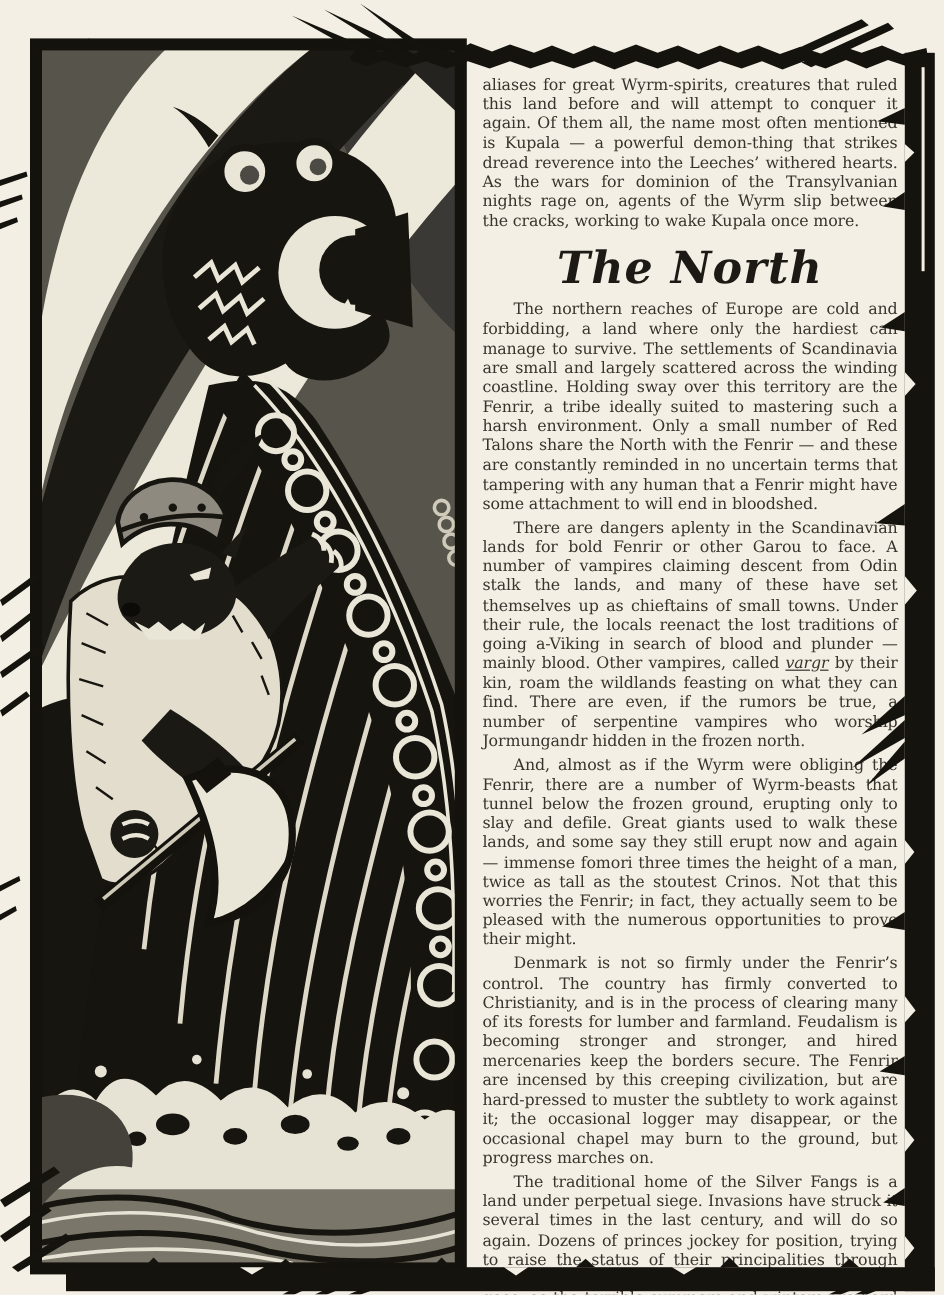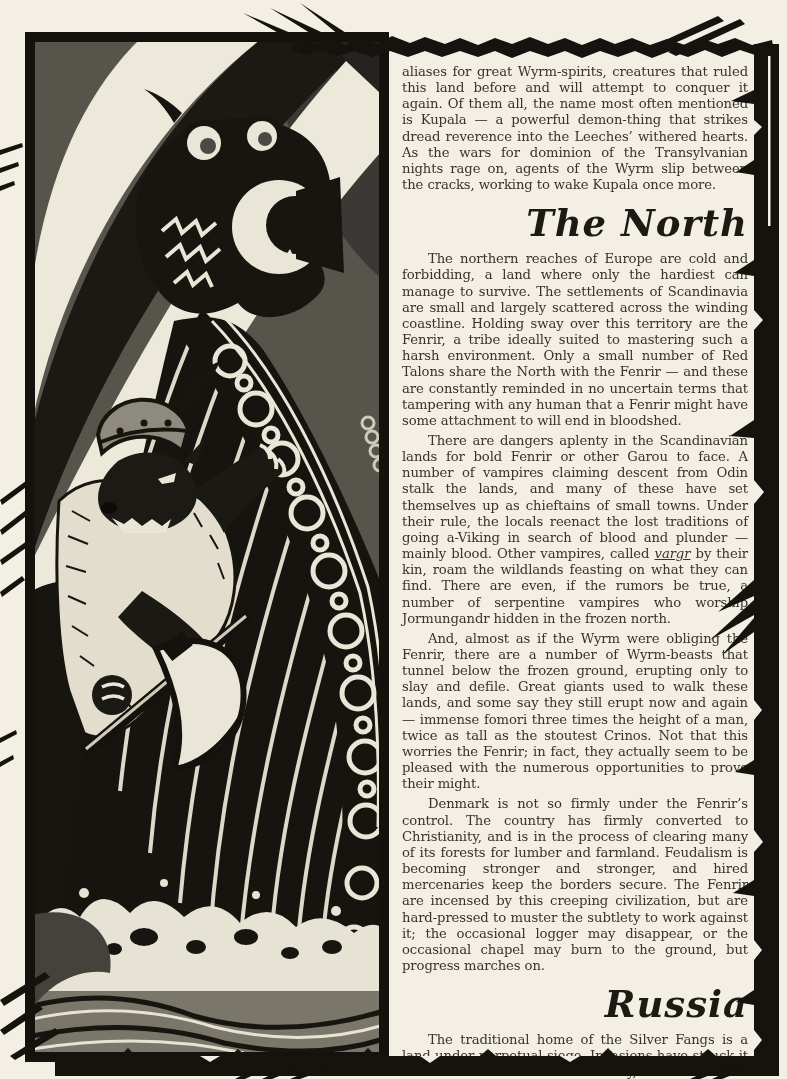--- a/index.html
+++ b/index.html
@@ -6,21 +6,21 @@
   .page{position:relative;width:787px;height:1079px;background:#f3efe4;overflow:hidden;
         font-family:"DejaVu Serif",serif;}
   .torn{position:absolute;left:0;top:0;pointer-events:none;}
   .illustration{position:absolute;left:24px;top:31px;width:366px;height:1032px;}
   .illustration svg{display:block;width:100%;height:100%;}
   .text-col{position:absolute;left:402px;top:64px;width:346px;color:#38332c;
             font-size:13.2px;line-height:16.15px;text-align:justify;letter-spacing:-0.1px;}
   .text-col p{margin:0 0 4px 0;text-indent:26px;}
   .text-col p.cont{text-indent:0;}
   .text-col h1{font-size:37px;line-height:42px;margin:9px 0 7px 0;font-style:italic;
-               font-weight:bold;color:#1d1a15;letter-spacing:1px;text-align:right;text-indent:0;}
+               font-weight:bold;color:#1d1a15;letter-spacing:1px;text-align:center;text-indent:0;}
   .text-col em{font-style:italic;text-decoration:underline;}
 </style>
 </head>
 <body>
 
 <div class="page">
 
   <div class="illustration">
     <svg viewBox="0 0 366 1032">
 
@@ -193,21 +193,20 @@
     </svg>
   </div>
 
   <div class="text-col">
     <p class="cont">aliases for great Wyrm-spirits, creatures that ruled this land before and will attempt to conquer it again. Of them all, the name most often mentioned is Kupala — a powerful demon-thing that strikes dread reverence into the Leeches’ withered hearts. As the wars for dominion of the Transylvanian nights rage on, agents of the Wyrm slip between the cracks, working to wake Kupala once more.</p>
     <h1>The North</h1>
     <p>The northern reaches of Europe are cold and forbidding, a land where only the hardiest can manage to survive. The settlements of Scandinavia are small and largely scattered across the winding coastline. Holding sway over this territory are the Fenrir, a tribe ideally suited to mastering such a harsh environment. Only a small number of Red Talons share the North with the Fenrir — and these are constantly reminded in no uncertain terms that tampering with any human that a Fenrir might have some attachment to will end in bloodshed.</p>
     <p><span>There are dangers aplenty in the Scandinavian lands for bold Fenrir or other Garou to face. A number of vampires claiming descent from Odin stalk the lands, and many of these have set themselves up as chieftains of small towns. Under their rule, the locals reenact the lost traditions of going a-Viking in search of blood and plunder — mainly blood. Other vampires, called </span><em>vargr</em><span> by their kin, roam the wildlands feasting on what they can find. There are even, if the rumors be true, a number of serpentine vampires who worship Jormungandr hidden in the frozen north.</span></p>
     <p>And, almost as if the Wyrm were obliging the Fenrir, there are a number of Wyrm-beasts that tunnel below the frozen ground, erupting only to slay and defile. Great giants used to walk these lands, and some say they still erupt now and again — immense fomori three times the height of a man, twice as tall as the stoutest Crinos. Not that this worries the Fenrir; in fact, they actually seem to be pleased with the numerous opportunities to prove their might.</p>
     <p>Denmark is not so firmly under the Fenrir’s control. The country has firmly converted to Christianity, and is in the process of clearing many of its forests for lumber and farmland. Feudalism is becoming stronger and stronger, and hired mercenaries keep the borders secure. The Fenrir are incensed by this creeping civilization, but are hard-pressed to muster the subtlety to work against it; the occasional logger may disappear, or the occasional chapel may burn to the ground, but progress marches on.</p>
-    <h1>Russia</h1>
     <p>The traditional home of the Silver Fangs is a land under perpetual siege. Invasions have struck it several times in the last century, and will do so again. Dozens of princes jockey for position, trying to raise the status of their principalities through politicking or outright civil war. Famine comes and goes, as the terrible summers and winters are hard on the local</p>
   </div>
 
   <svg class="torn" width="787" height="1079" viewBox="0 0 787 1079">
     <g fill="#15130e">
 
       <path d="M292,47 L300,39 L318,44 L330,37 L345,45 L360,38 L378,44 L392,36 L410,43 L425,37 L445,44 L460,38 L478,45 L495,38 L512,44 L530,37 L548,44 L565,38 L582,45 L600,38 L615,44 L632,38 L650,45 L667,39 L685,45 L700,38 L718,44 L735,38 L752,45 L772,40 L774,52 L758,56 L740,50 L722,57 L705,50 L688,57 L670,51 L652,58 L635,51 L618,57 L600,51 L582,58 L565,51 L548,57 L530,51 L512,58 L495,51 L478,57 L460,51 L442,57 L425,51 L408,57 L390,51 L372,57 L355,51 L338,56 L320,50 L305,55 L292,50 Z"></path>
 
       <path d="M312,42 L243,13 L300,45 Z"></path>
       <path d="M338,40 L270,8 L326,43 Z"></path>

